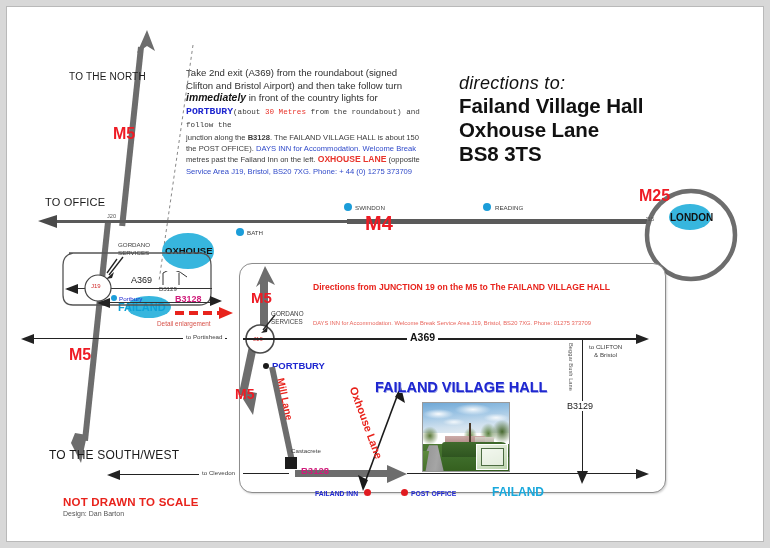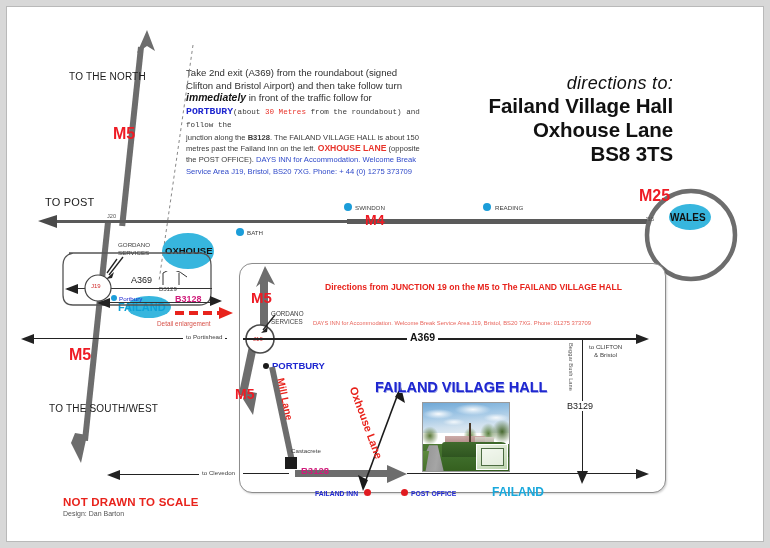--- a/index.html
+++ b/index.html
@@ -17,39 +17,39 @@
   #instr{left:179px;top:60px;width:265px;color:#3a3a3a;font-size:9.2px;line-height:12.6px;}
   #instr .l1{font-size:9.6px;color:#2f2f2f;}
   #instr b.it{font-style:italic;font-weight:bold;font-size:10.4px;color:#151515;}
   #instr .portbury{color:#1f27d0;font-weight:bold;font-size:9.8px;}
   #instr .sm{font-size:7.6px;line-height:11.4px;}
   #instr .red{color:#e8342b;}
   #instr .oxh{color:#e8342b;font-weight:bold;font-size:8.6px;}
   #instr .daysinn{color:#2f49c9;}
 
   
-  #rtitle{left:452px;top:66px;width:214px;text-align:right;color:#111;}
+  #rtitle{left:452px;top:66px;width:214px;text-align:left;color:#111;}
   #rtitle .dir{font-style:italic;font-size:18px;letter-spacing:.3px;}
   #rtitle .big{font-size:20.5px;font-weight:bold;line-height:24px;letter-spacing:-.1px;}
 
   
   .mw{background:#6d6d6d;}         
   .thin{background:#2b2b2b;}        
   .lbl{font-size:8px;color:#1a1a1a;white-space:nowrap;}
   .lbl-sm{font-size:6.2px;color:#3d3d3d;white-space:nowrap;}
   .mred{color:#ee1b24;font-weight:bold;font-size:16px;white-space:nowrap;}
   .city{border-radius:50%;background:#37b6de;}
   .citytxt{font-size:9.5px;font-weight:bold;color:#111;white-space:nowrap;}
   .dot{border-radius:50%;background:#1b9dd9;}
   .reddot{border-radius:50%;background:#e01b20;}
   .jn{font-size:5.6px;color:#d02b2b;}
 
   
   #detail{left:232px;top:256px;width:425px;height:228px;border:1.6px solid #8d8d8d;border-radius:13px;background:#fff;box-shadow:1px 1px 2px rgba(0,0,0,.18);}
-  .dred{color:#e8231c;font-weight:bold;white-space:nowrap;margin-left:12px;}
+  .dred{color:#e8231c;font-weight:bold;white-space:nowrap;}
   .dblue{color:#1f27d0;font-weight:bold;white-space:nowrap;}
 
   
   #photo{left:415px;top:395px;width:86px;height:68px;border:1px solid #9a9a9a;overflow:hidden;}
   #photo .sky{position:absolute;left:0;top:0;width:100%;height:44%;
     background:linear-gradient(175deg,#6fa8d6 0%,#9cc4e4 35%,#cfe0ee 70%,#e8eef2 100%);}
   #photo .clouds{position:absolute;left:0;top:2%;width:100%;height:36%;
     background:
       radial-gradient(ellipse 22px 7px at 18% 40%,rgba(255,255,255,.95),rgba(255,255,255,0) 70%),
       radial-gradient(ellipse 26px 8px at 58% 22%,rgba(255,255,255,.9),rgba(255,255,255,0) 70%),
@@ -83,27 +83,27 @@
 </head>
 <body>
 
 <div id="page">
  <div id="frame">
 
 
   <div class="abs nosel" id="instr">
     <div class="l1">Take 2nd exit (A369) from the roundabout (signed</div>
     <div class="l1">Clifton and Bristol Airport) and then take follow turn</div>
-    <div class="l1"><b class="it">immediately</b><span> in front of the traffic follow for</span></div>
+    <div class="l1"><b class="it">immediately</b><span> in front of the country lights for</span></div>
     <div style="line-height:13px;font-family:Liberation Mono, monospace;">
       <span class="portbury">PORTBURY</span><span class="sm">(about </span><span class="sm red">30 Metres</span><span class="sm"> from the roundabout) and follow the</span>
     </div>
     <div class="sm"><span>junction along the </span><b>B3128</b><span>.  The FAILAND VILLAGE HALL is about 150</span></div>
+    <div class="sm"><span>the POST OFFICE).    </span><span class="daysinn">DAYS INN for Accommodation. Welcome Break</span></div>
     <div class="sm"><span>metres past the Failand Inn on the left.   </span><span class="oxh">OXHOUSE LANE</span><span> (opposite</span></div>
-    <div class="sm"><span>the POST OFFICE).    </span><span class="daysinn">DAYS INN for Accommodation. Welcome Break</span></div>
     <div class="sm daysinn">Service Area J19, Bristol, BS20 7XG. Phone: + 44 (0) 1275 373709</div>
   </div>
 
   <div class="abs nosel" id="rtitle">
     <div class="dir">directions to:</div>
     <div class="big">Failand Village Hall</div>
     <div class="big">Oxhouse Lane</div>
     <div class="big">BS8 3TS</div>
   </div>
 
@@ -120,41 +120,41 @@
   </svg>
 
   <svg class="abs" style="left:150px;top:38px;width:40px;height:240px;">
     <line x1="36" y1="0" x2="2" y2="236" stroke="#888" stroke-width="1" stroke-dasharray="3,3"></line>
   </svg>
 
   <div class="abs nosel lbl" style="left:62px;top:64px;font-size:10px;letter-spacing:.2px;">TO THE NORTH</div>
 
   <div class="abs nosel mred" style="left:106px;top:118px;">M5</div>
 
-  <div class="abs nosel lbl" style="left:38px;top:189px;font-size:11px;letter-spacing:.2px;">TO POST</div>
+  <div class="abs nosel lbl" style="left:38px;top:189px;font-size:11px;letter-spacing:.2px;">TO OFFICE</div>
   <div class="abs thin" style="left:46px;top:213px;width:300px;height:3px;background:#5a5a5a;"></div>
   <svg class="abs" style="left:30px;top:206px;width:24px;height:18px;">
     <polygon points="1,8 20,2 20,15" fill="#4a4a4a"></polygon>
   </svg>
   <div class="abs nosel jn" style="left:100px;top:206px;color:#555;">J20</div>
 
   <div class="abs" style="left:340px;top:212px;width:300px;height:5px;background:#5a5a5a;"></div>
-  <div class="abs nosel mred" style="left:358px;top:205px;font-size:14px;">M4</div>
+  <div class="abs nosel mred" style="left:358px;top:205px;font-size:20px;">M4</div>
   <div class="abs dot" style="left:337px;top:196px;width:8px;height:8px;"></div>
   <div class="abs nosel lbl-sm" style="left:348px;top:197px;">SWINDON</div>
   <div class="abs dot" style="left:476px;top:196px;width:8px;height:8px;"></div>
   <div class="abs nosel lbl-sm" style="left:488px;top:197px;">READING</div>
 
   <svg class="abs" style="left:634px;top:178px;width:100px;height:100px;">
     <circle cx="50" cy="50" r="44" fill="none" stroke="#6d6d6d" stroke-width="4.5"></circle>
   </svg>
   <div class="abs nosel mred" style="left:632px;top:180px;">M25</div>
   <div class="abs nosel jn" style="left:638px;top:209px;color:#555;">J15</div>
   <div class="abs city" style="left:662px;top:197px;width:42px;height:26px;border-radius:50%;"></div>
-  <div class="abs nosel citytxt" style="left:663px;top:205px;font-size:10px;">WALES</div>
+  <div class="abs nosel citytxt" style="left:663px;top:205px;font-size:10px;">LONDON</div>
 
   <div class="abs dot" style="left:229px;top:221px;width:8px;height:8px;"></div>
 
   <div class="abs nosel lbl-sm" style="left:240px;top:222px;">BATH</div>
 
   <div class="abs city" style="left:155px;top:226px;width:52px;height:36px;"></div>
   <div class="abs nosel citytxt" style="left:158px;top:238px;">OXHOUSE</div>
 
   <div class="abs city" style="left:120px;top:289px;width:44px;height:22px;"></div>
   <div class="abs nosel citytxt" style="left:111px;top:294px;color:#0fa2d6;font-size:11px;">FAILAND</div>
@@ -215,21 +215,21 @@
   </svg>
   <div class="abs nosel lbl-sm" style="left:176px;top:326px;background:#fff;padding:0 3px;">to Portishead</div>
 
   <div class="abs" style="left:106px;top:467px;width:120px;height:1.2px;background:#222;"></div>
   <svg class="abs" style="left:100px;top:462px;width:16px;height:12px;">
     <polygon points="0,6 13,1 13,11" fill="#222"></polygon>
   </svg>
   <div class="abs nosel lbl-sm" style="left:192px;top:462px;background:#fff;padding:0 3px;">to Clevedon</div>
 
   <div class="abs nosel mred" style="left:62px;top:339px;">M5</div>
-  <div class="abs nosel lbl" style="left:42px;top:396px;font-size:10px;letter-spacing:.2px;">TO THE SOUTH/WEST</div>
+  <div class="abs nosel lbl" style="left:42px;top:441px;font-size:12px;letter-spacing:.2px;">TO THE SOUTH/WEST</div>
 
   <div class="abs nosel" style="left:56px;top:489px;color:#e8231c;font-weight:bold;font-size:11.5px;letter-spacing:.2px;">NOT DRAWN TO SCALE</div>
   <div class="abs nosel" style="left:56px;top:503px;color:#555;font-size:7px;">Design: Dan Barton</div>
 
   <div class="abs" id="detail"></div>
 
   <div class="abs nosel dred" style="left:306px;top:275px;font-size:8.6px;">Directions from JUNCTION 19 on the M5 to The FAILAND VILLAGE HALL</div>
   <div class="abs nosel" style="left:306px;top:313px;color:#e8655c;font-size:5.8px;">DAYS INN for Accommodation. Welcome Break Service Area J19, Bristol, BS20 7XG. Phone: 01275 373709</div>
 
   <div class="abs mw" style="left:253px;top:272px;width:8px;height:50px;"></div>

